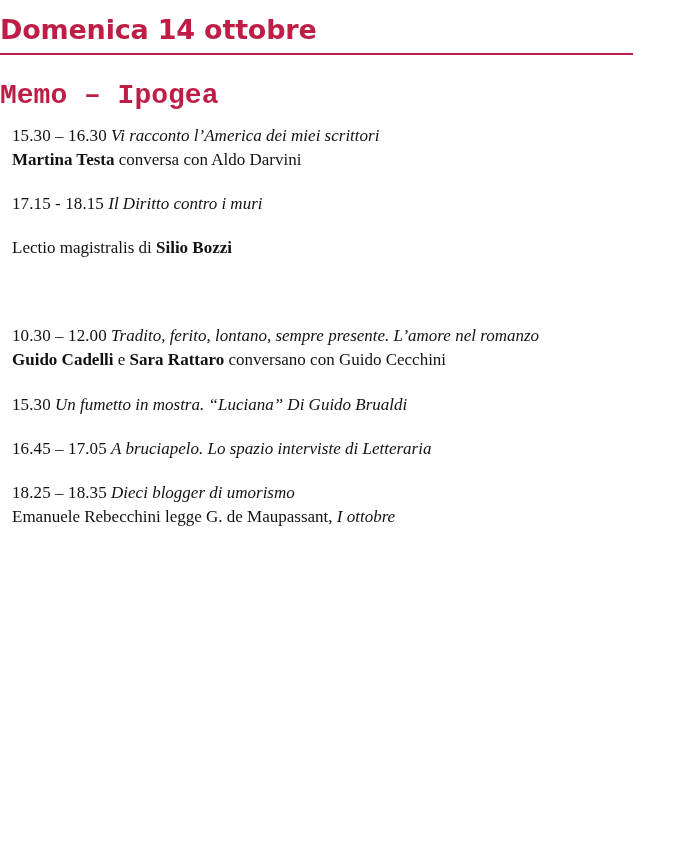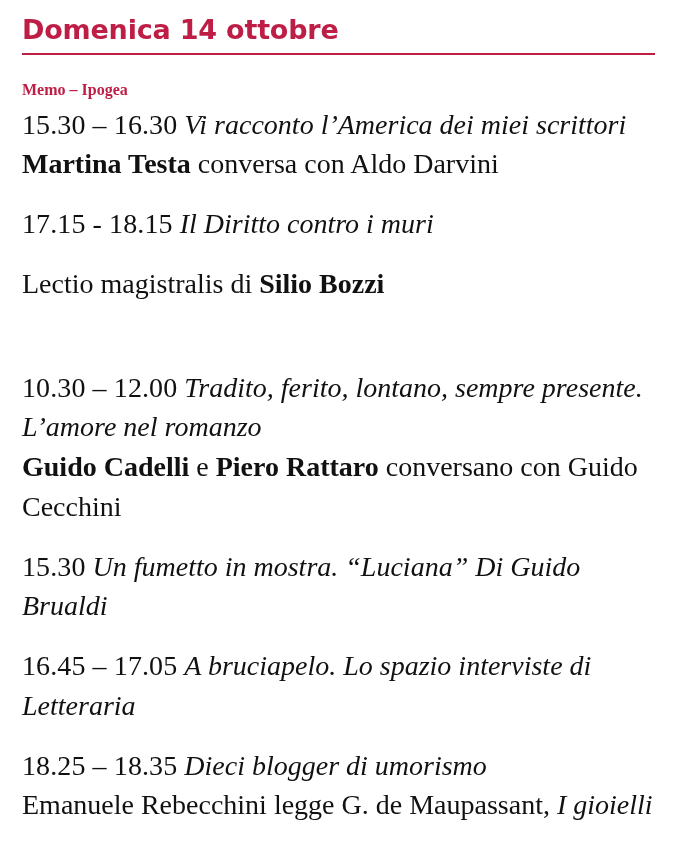--- a/index.html
+++ b/index.html
@@ -18,21 +18,20 @@
 
   .page {
     position: relative;
     width: 676px;
     height: 846px;
     padding: 0;
     box-sizing: border-box;
   }
 
   .inner {
-    padding-left: 22px;
     padding-right: 21px;
     padding-top: 14px;
   }
 
   
   .day-title {
     font-family: "DejaVu Sans", sans-serif;
     font-weight: bold;
     font-size: 27px;
     line-height: 1.15;
@@ -49,33 +48,33 @@
   }
 
   
   .venue-block {
     margin-top: 26px;
   }
   .venue-block.second {
     margin-top: 64px;
   }
   .venue-name {
-    font-family: Liberation Serif, serif;
+    font-family: Liberation Mono, monospace;
     font-weight: bold;
-    font-size: 16px;
+    font-size: 28px;
     line-height: 1.1;
     color: #BE1E45;
     margin: 0 0 6px 0;
   }
 
   
   .event {
-    margin: 0;
+    margin: 12px;
     padding: 0;
-    font-size: 28px;
+    font-size: 17px;
     line-height: 1.42;
   }
   .event + .event {
     margin-top: 20px;
   }
   .event-line {
     margin: 0;
     white-space: normal;
   }
   .time {
@@ -131,40 +130,40 @@
       </div>
     </section>
 
     <section class="venue-block second">
 
       <div class="event">
         <p class="event-line">
           <span class="time nb">10.30 – 12.00</span><span class="plain"> </span><span class="title-it">Tradito, ferito, lontano, sempre presente. L’amore nel romanzo</span>
         </p>
         <p class="event-line">
-          <span class="person">Guido Cadelli</span><span class="plain"> e </span><span class="person">Piero Rattaro</span><span class="plain"> conversano con Guido Cecchini</span>
+          <span class="person">Guido Cadelli</span><span class="plain"> e </span><span class="person">Sara Rattaro</span><span class="plain"> conversano con Guido Cecchini</span>
         </p>
       </div>
 
       <div class="event">
         <p class="event-line">
           <span class="time nb">15.30</span><span class="plain"> </span><span class="title-it">Un fumetto in mostra. “Luciana” Di Guido Brualdi</span>
         </p>
       </div>
 
       <div class="event">
         <p class="event-line">
           <span class="time nb">16.45 – 17.05</span><span class="plain"> </span><span class="title-it">A bruciapelo. Lo spazio interviste di Letteraria</span>
         </p>
       </div>
 
       <div class="event">
         <p class="event-line">
           <span class="time nb">18.25 – 18.35</span><span class="plain">&nbsp;</span><span class="title-it">Dieci blogger di umorismo</span>
         </p>
         <p class="event-line">
-          <span class="plain">Emanuele Rebecchini legge G. de Maupassant, </span><span class="title-it">I gioielli</span>
+          <span class="plain">Emanuele Rebecchini legge G. de Maupassant, </span><span class="title-it">I ottobre</span>
         </p>
       </div>
     </section>
 
   </div>
 </div>
 
 </body></html>

